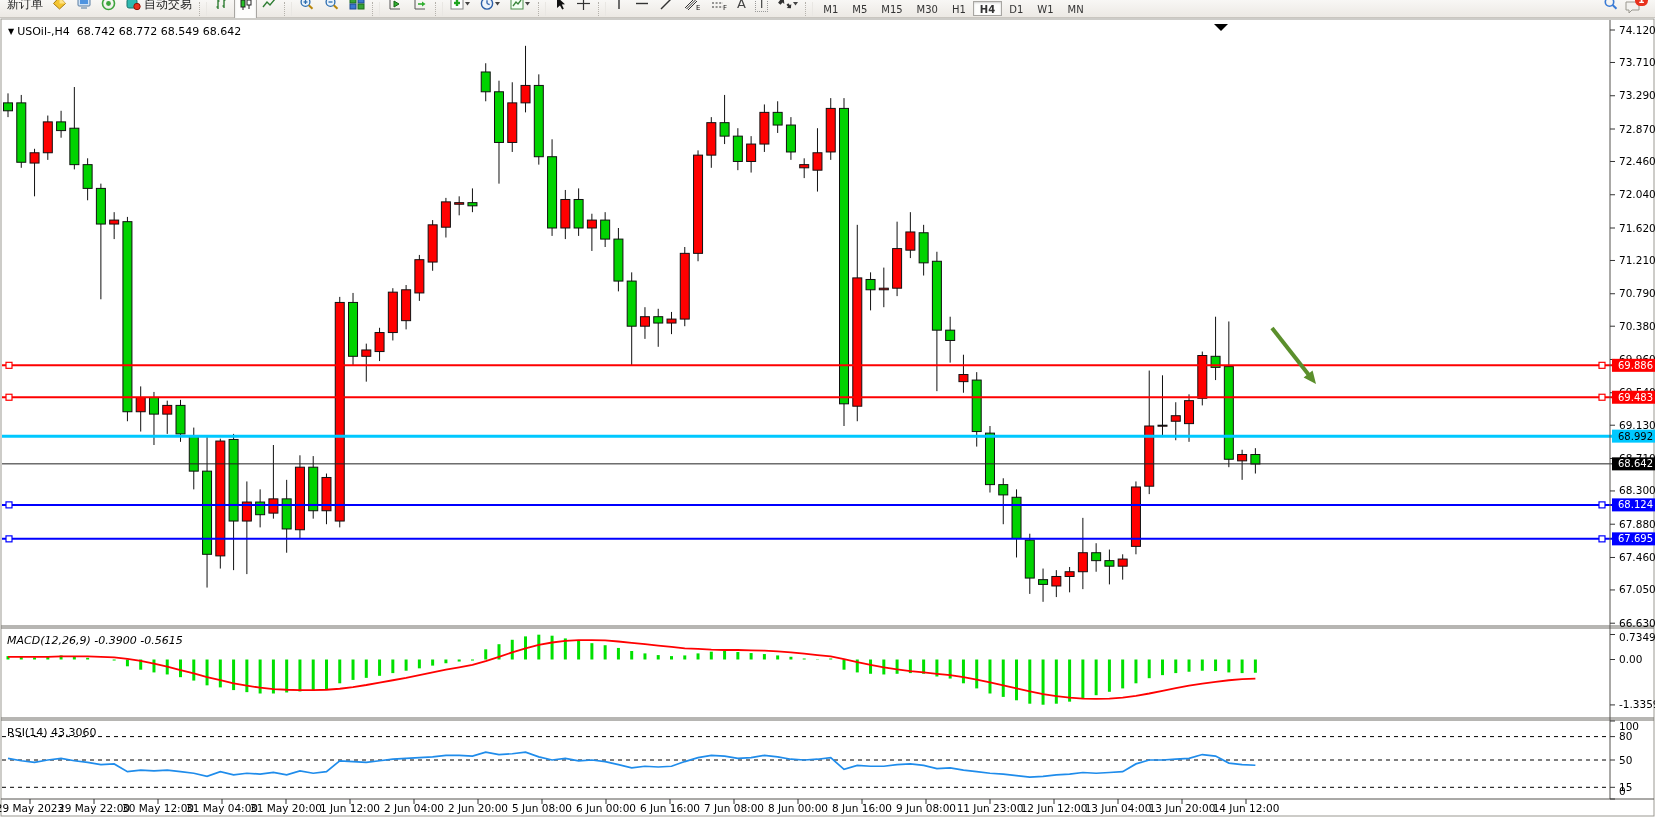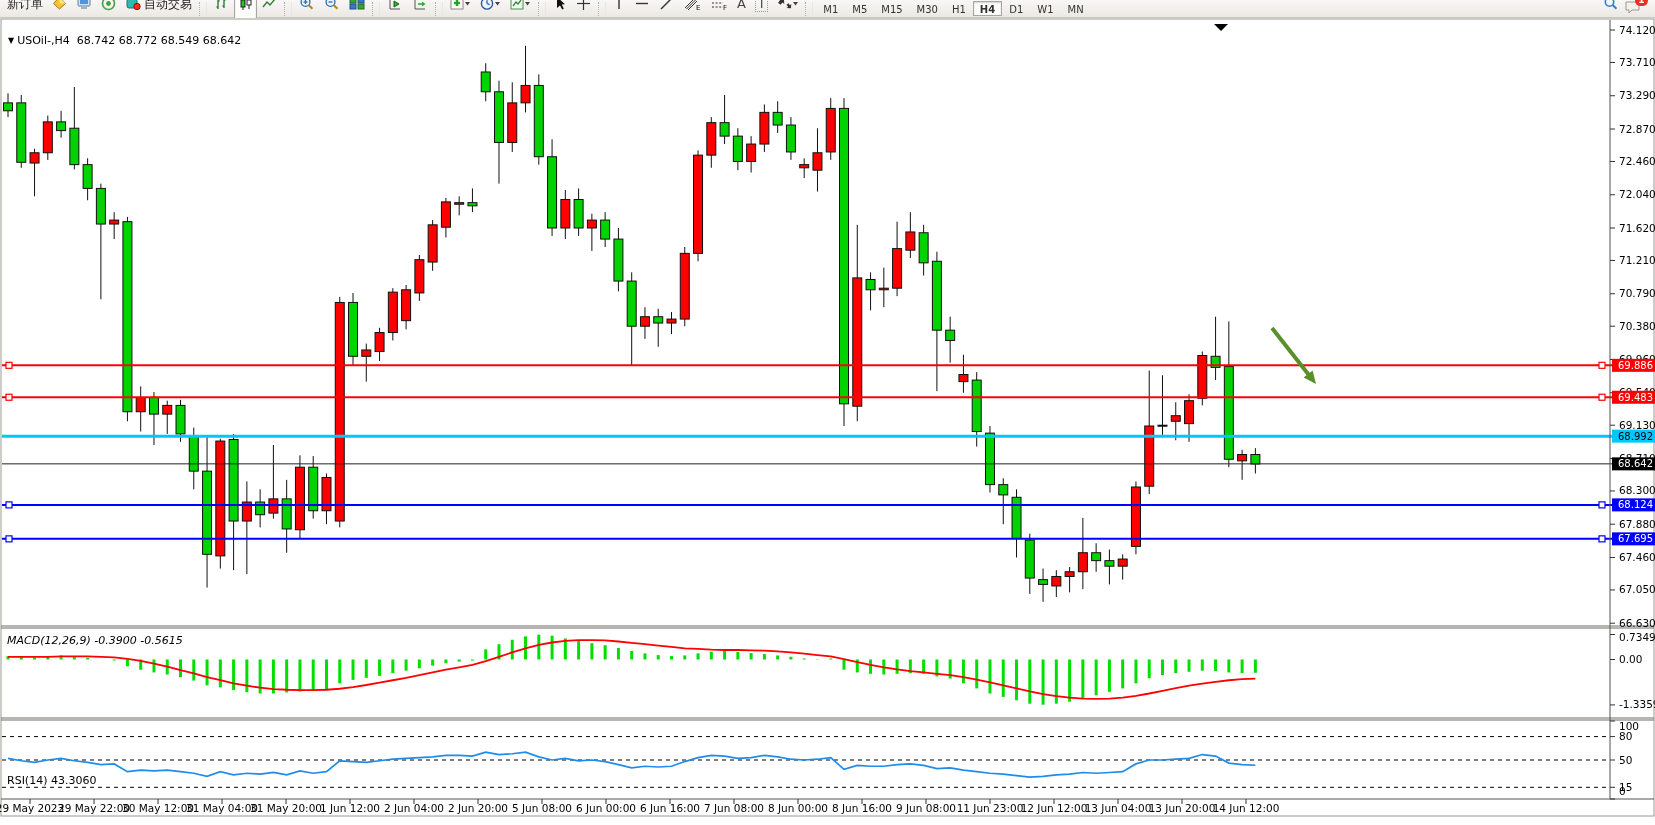--- a/index.html
+++ b/index.html
@@ -17,23 +17,23 @@
   .tf.active{background:#fdfdfc;border:1px solid #a8a6a2;box-shadow:inset 0 1px 2px rgba(0,0,0,.18);font-weight:bold;}
   .spacer{flex:1}
   .badge{position:absolute;top:-4px;right:-6px;background:#e8321e;color:#fff;font-size:9px;line-height:11px;
          min-width:11px;height:11px;border-radius:6px;text-align:center;padding:0 1px;font-weight:bold;}
   .chatwrap{position:relative;margin-right:10px;}
   
   .chart-area{position:absolute;top:18px;left:0;width:1655px;height:807px;background:#fff;}
   .chart-area svg{position:absolute;top:0;left:0;}
   .ovl{position:absolute;font-size:11px;color:#000;white-space:pre;}
   .ovl .tri{font-size:8px;vertical-align:1px;color:#000;margin-right:3px;}
-  #symbol-label{top:16px;left:8px;}
+  #symbol-label{top:7px;left:8px;}
   #macd-label{top:616px;left:7px;font-style:italic;}
-  #rsi-label{top:708px;left:7px;margin-top:48px;}
+  #rsi-label{top:708px;left:7px;}
 </style>
 </head>
 <body>
 
 <div class="app">
 
   <div class="toolbar">
     <button class="tbtn">
       <span>新订单</span>
     </button>

